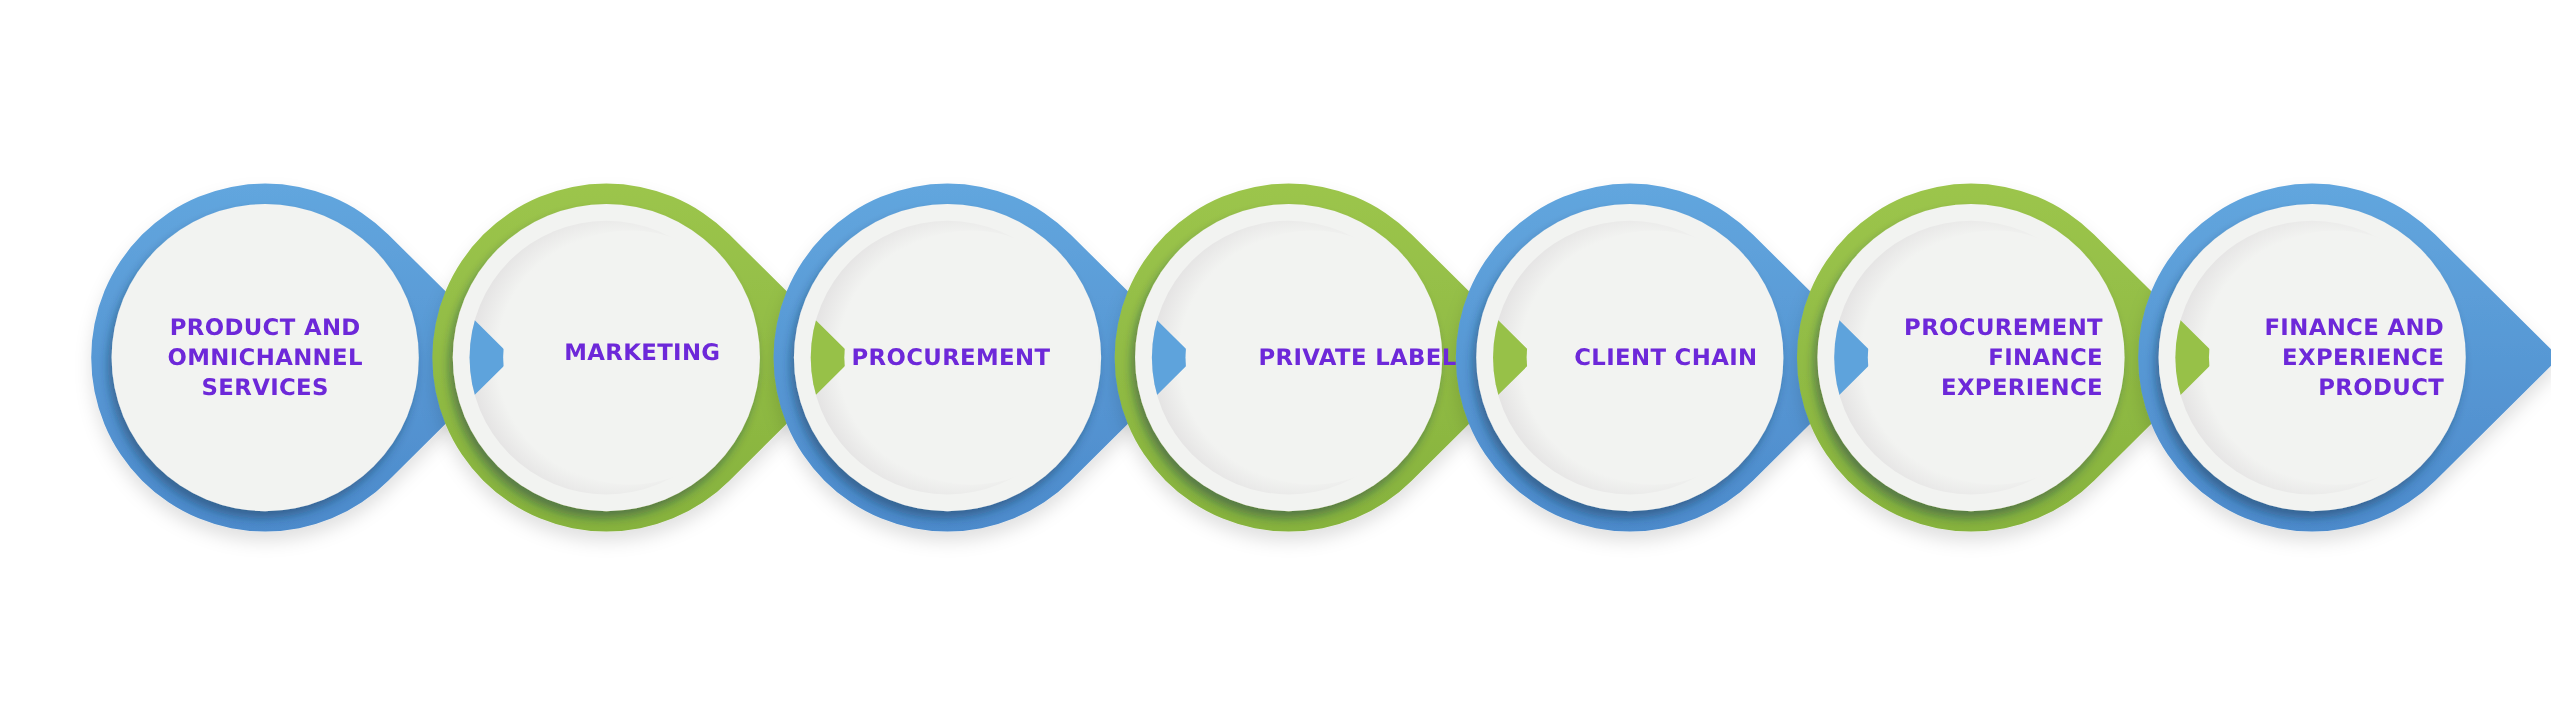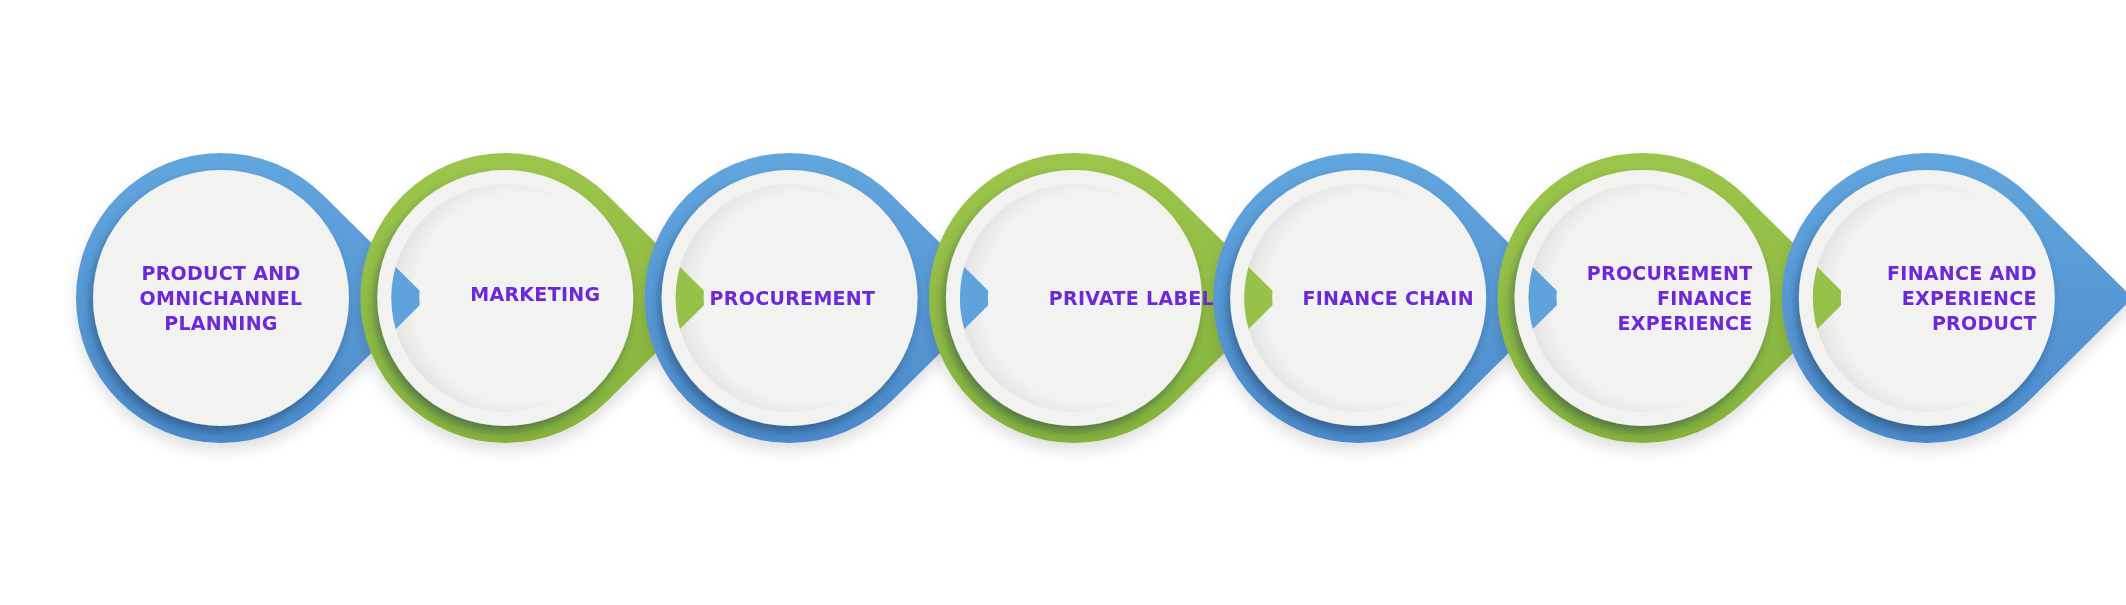--- a/index.html
+++ b/index.html
@@ -107,33 +107,33 @@
           <circle cx="1926.8000000000002" cy="298" r="114" fill="url(#inner-shade)"></circle>
           <path d="M 1745.0304832720494 195.46951672795063 L 1848.5 298 L 1745.0304832720494 400.53048327204937 A 145 145 0 1 1 1745.0304832720494 195.46951672795063 Z" fill="#97c148" clip-path="url(#clip-6)"></path>
           <circle cx="1946.8000000000002" cy="298" r="106" fill="#f2f3f1"></circle>
         </g>
       </g>
   </svg>
   <div id="labels-layer">
       <div class="label" style="left: 111px; top: 238px; height: 120px; text-align: center;">
         <span class="line">PRODUCT AND</span>
         <span class="line">OMNICHANNEL</span>
-        <span class="line">PLANNING</span>
+        <span class="line">SERVICES</span>
       </div>
       <div class="label" style="left: 425.3px; top: 234px; height: 120px; text-align: center;">
         <span class="line">MARKETING</span>
       </div>
       <div class="label" style="left: 709.6px; top: 238px; height: 120px; ">
         <span class="line">PROCUREMENT</span>
       </div>
       <div class="label" style="left: 993.9px; top: 238px; height: 120px; text-align: right;">
         <span class="line">PRIVATE LABEL</span>
       </div>
       <div class="label" style="left: 1278.2px; top: 238px; height: 120px; text-align: center;">
-        <span class="line">FINANCE CHAIN</span>
+        <span class="line">CLIENT CHAIN</span>
       </div>
       <div class="label" style="left: 1552.5px; top: 238px; height: 120px; text-align: right; width: 200px;">
         <span class="line">PROCUREMENT</span>
         <span class="line">FINANCE</span>
         <span class="line">EXPERIENCE</span>
       </div>
       <div class="label" style="left: 1836.8px; top: 238px; height: 120px; text-align: right; width: 200px;">
         <span class="line">FINANCE AND</span>
         <span class="line">EXPERIENCE</span>
         <span class="line">PRODUCT</span>

